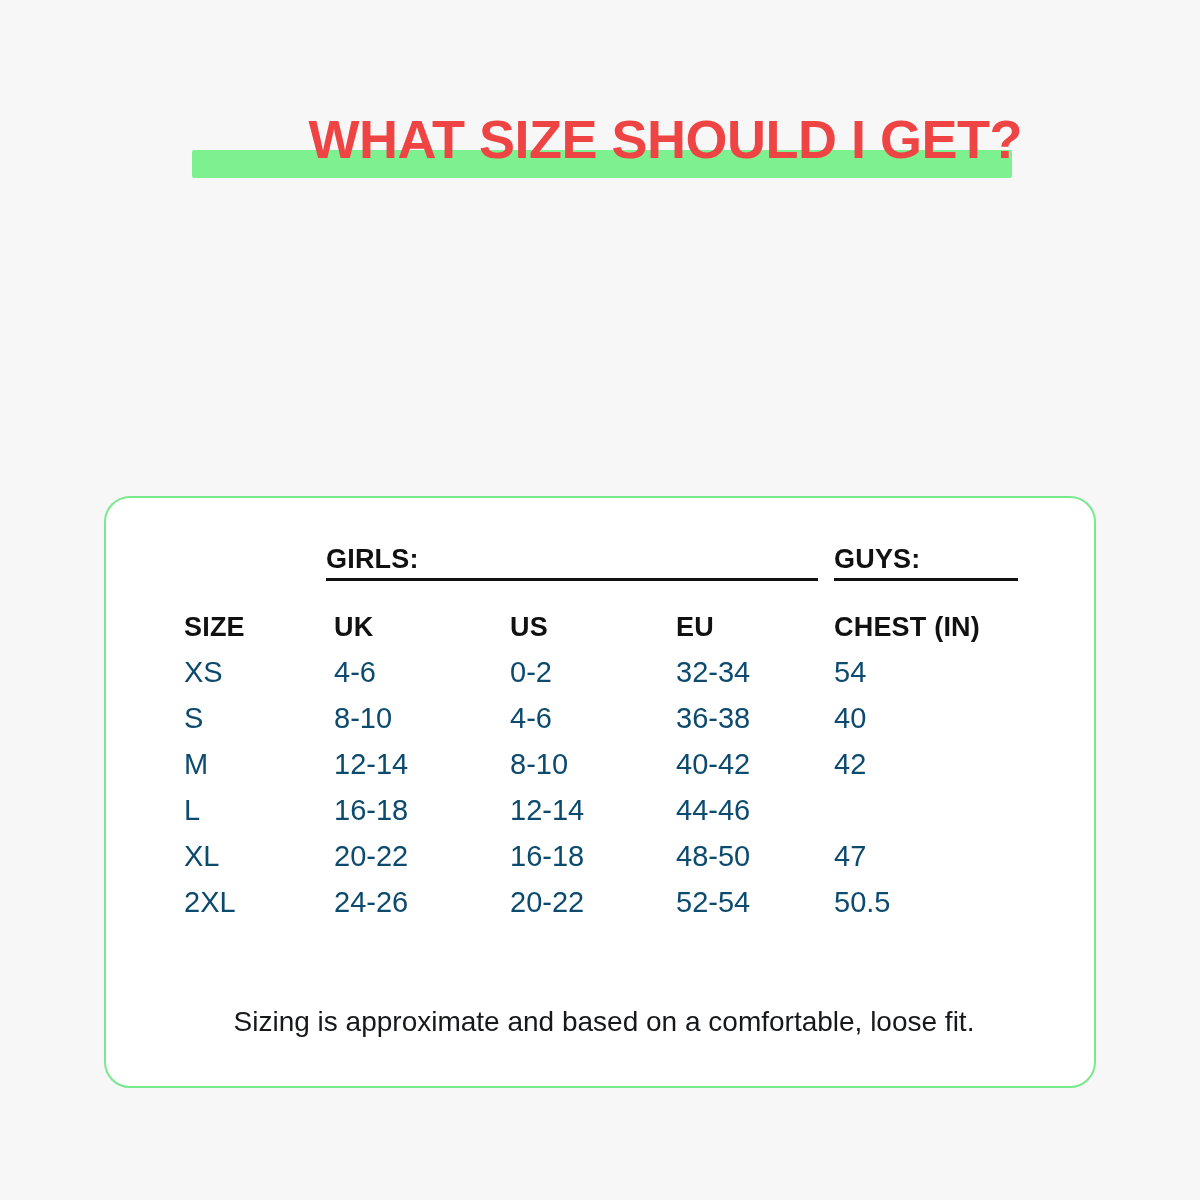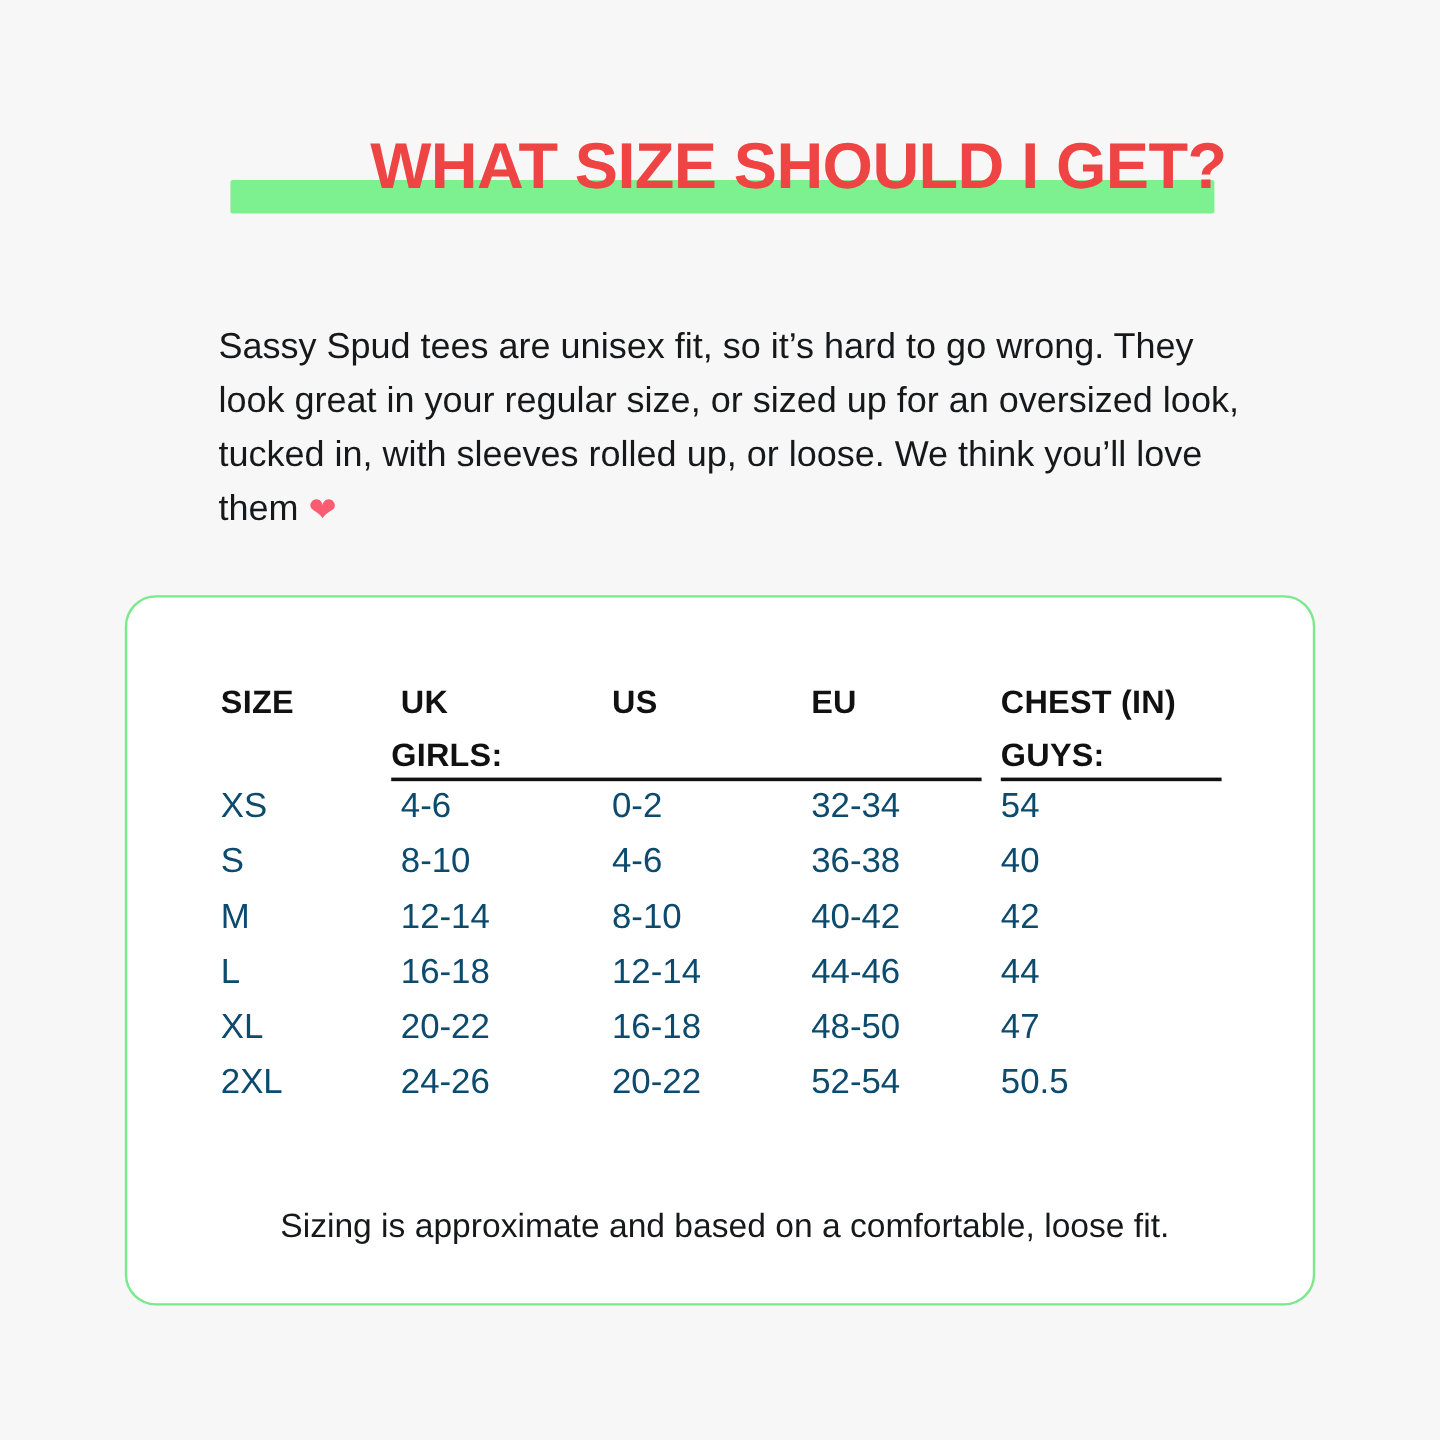--- a/index.html
+++ b/index.html
@@ -167,45 +167,44 @@
 </head>
 <body>
 
 <div class="page">
 
   <div class="heading-wrap">
     <div class="heading-highlight"></div>
     <h1 class="heading">WHAT SIZE SHOULD I GET?</h1>
   </div>
 
-  <p class="intro"><span>Sassy Spud tees are unisex fit, so it’s hard to go wrong. They look great in your regular size, or sized up for an oversized look, tucked in, with sleeves rolled up, or loose. We think you’ll love them</span> <span class="heart">❤</span></p>
 
   <div class="card">
     <div class="table-area">
-
-      <div class="row header-row">
-        <div class="cell size-col">SIZE</div>
-        <div class="cell num">UK</div>
-        <div class="cell num">US</div>
-        <div class="cell num">EU</div>
-        <div class="cell chest">CHEST (IN)</div>
-      </div>
 
       <div class="row group-row">
         <div class="cell"></div>
         <div class="girls-cell">
           <span class="group-label">GIRLS:</span>
           <span class="rule"></span>
         </div>
         <div class="guys-cell">
           <span class="group-label">GUYS:</span>
           <span class="rule"></span>
         </div>
       </div>
 
+      <div class="row header-row">
+        <div class="cell size-col">SIZE</div>
+        <div class="cell num">UK</div>
+        <div class="cell num">US</div>
+        <div class="cell num">EU</div>
+        <div class="cell chest">CHEST (IN)</div>
+      </div>
+
       <div class="row data-row">
         <div class="cell size-col">XS</div>
         <div class="cell num">4-6</div>
         <div class="cell num">0-2</div>
         <div class="cell num">32-34</div>
         <div class="cell chest">54</div>
       </div>
 
       <div class="row data-row">
         <div class="cell size-col">S</div>
@@ -221,21 +220,20 @@
         <div class="cell num">8-10</div>
         <div class="cell num">40-42</div>
         <div class="cell chest">42</div>
       </div>
 
       <div class="row data-row">
         <div class="cell size-col">L</div>
         <div class="cell num">16-18</div>
         <div class="cell num">12-14</div>
         <div class="cell num">44-46</div>
-        <div class="cell chest">44</div>
       </div>
 
       <div class="row data-row">
         <div class="cell size-col">XL</div>
         <div class="cell num">20-22</div>
         <div class="cell num">16-18</div>
         <div class="cell num">48-50</div>
         <div class="cell chest">47</div>
       </div>
 

